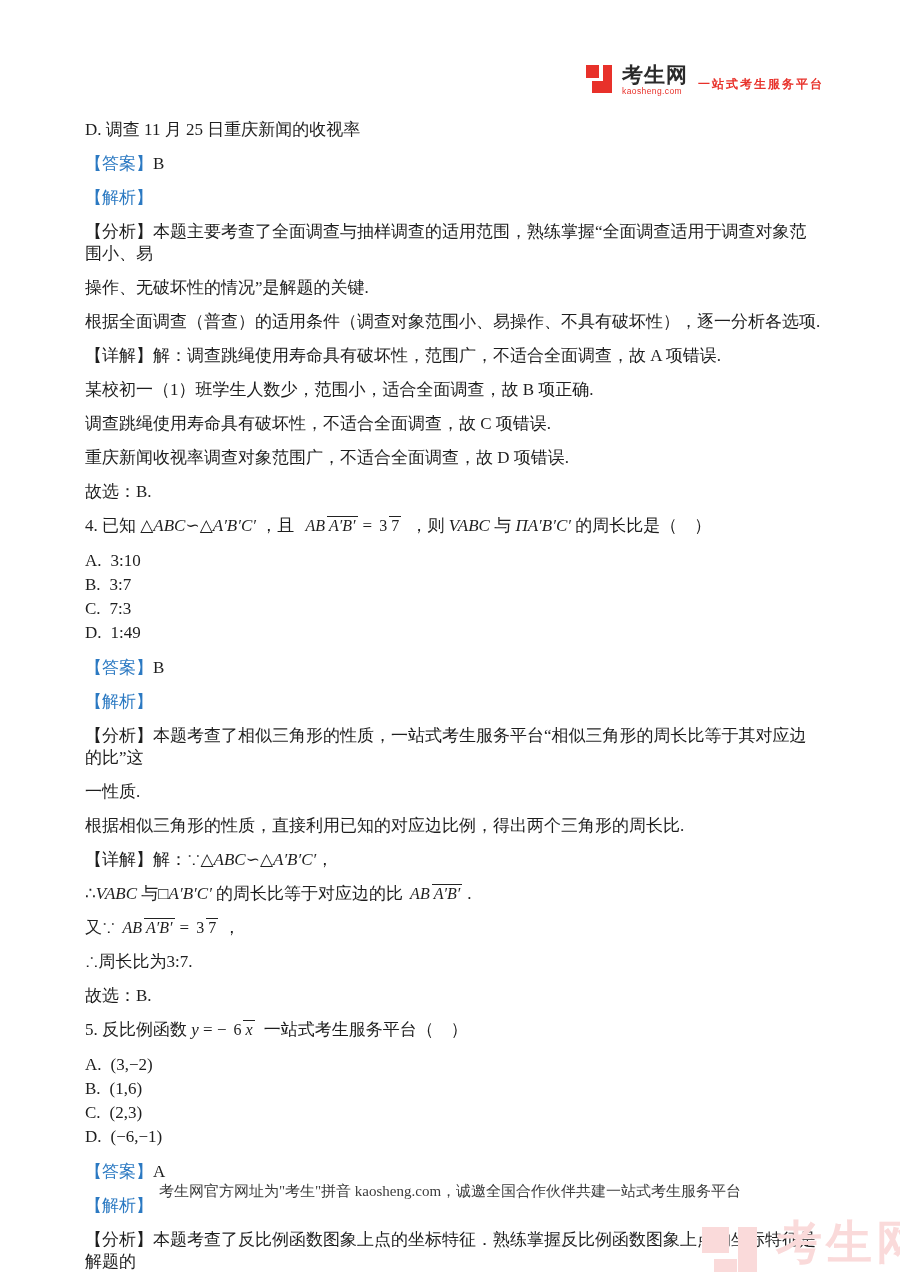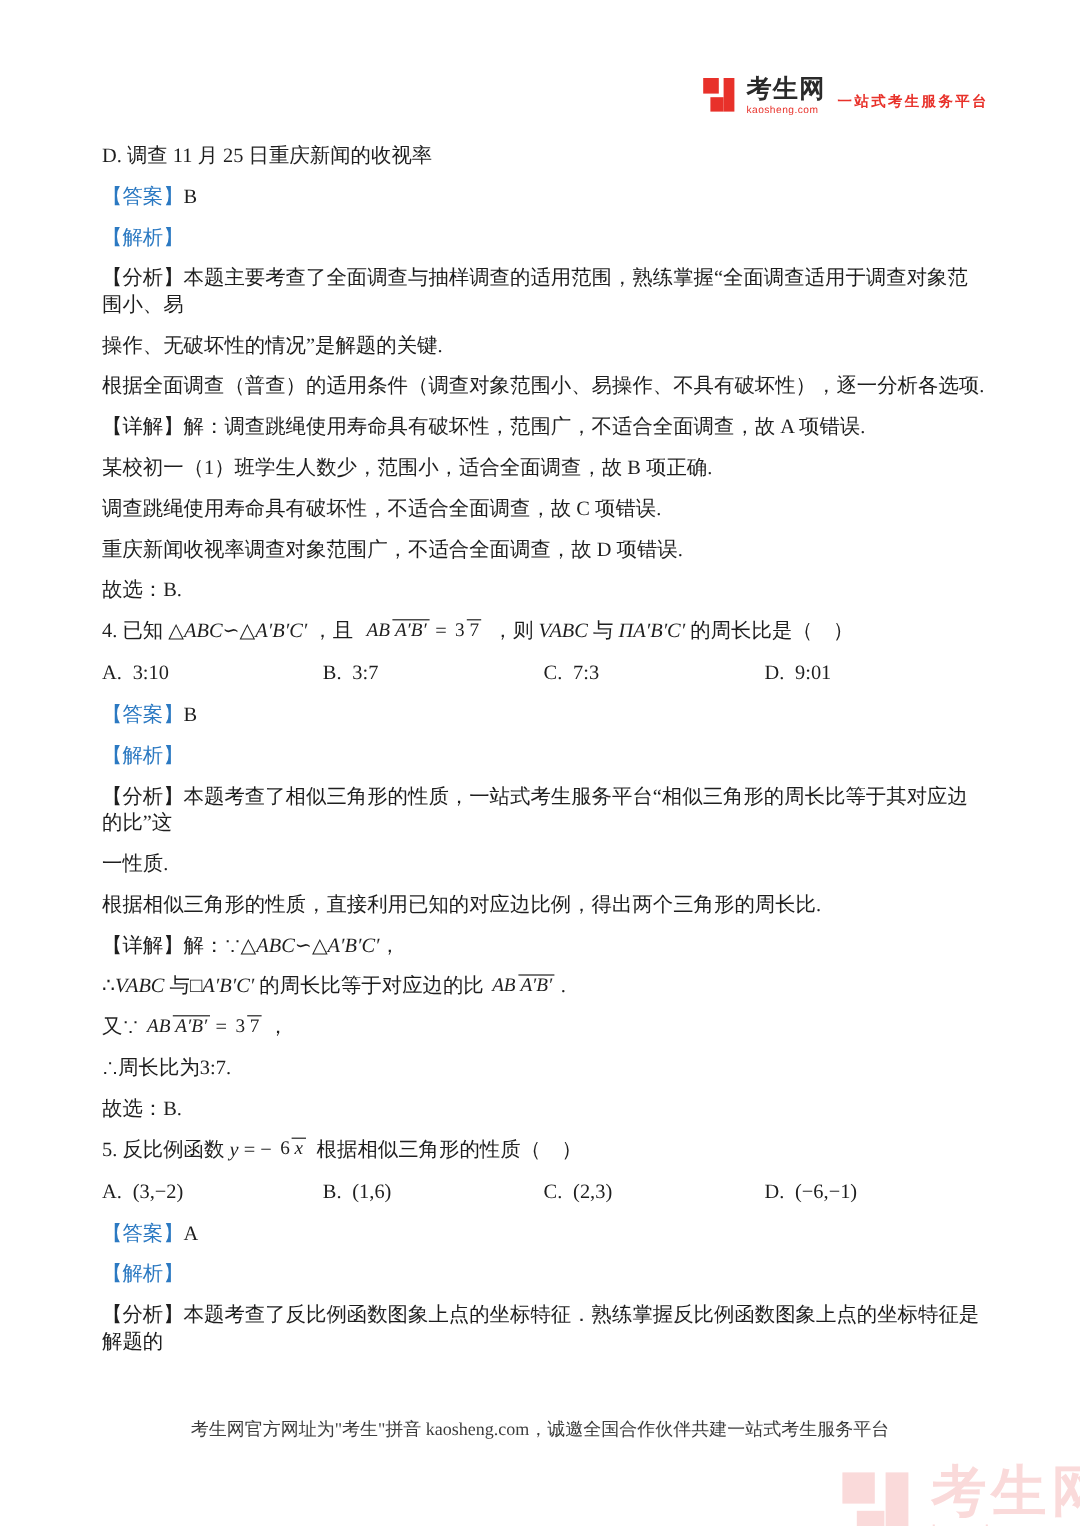--- a/index.html
+++ b/index.html
@@ -22,21 +22,21 @@
   
   .content { position:absolute; top:119px; left:85px; width:737px; font-size:17px; }
   .line { line-height:22px; margin-bottom:12px; white-space:pre-wrap; }
   .blue { color:#2B79C2; }
   .mline { display:flex; align-items:center; margin-bottom:12px; line-height:22px; }
   .mline span { white-space:pre; }
   .mi { font-style:italic; }
   .frac { display:inline-flex; flex-direction:row; align-items:center; line-height:1.15; font-size:16px; margin:0 5px; }
   .frac .den { border-top:1.4px solid #222; padding:0 2px; }
   .frac .num { padding:0 2px; }
-  .opt-row { display:flex; margin-bottom:12px; line-height:24px; }
+  .opt-row { display:flex; margin-bottom:12px; line-height:24px;flex-direction:column; }
   .opt { width:184px; white-space:pre; }
   .opt:last-child { width:auto; }
   .opt .opt-label { margin-right:9px; }
   
   .footer { position:absolute; left:0; right:0; top:1182px; text-align:center;
             font-size:15px; color:#3c3c3c; }
   
   .watermark { position:absolute; right:-26px; bottom:-16px; display:flex; align-items:flex-start; opacity:1; }
   .wm-mark { position:relative; width:62px; height:62px; margin-right:12px; margin-top:6px; }
   .wm-mark .b1 { position:absolute; left:0; top:2px; width:27px; height:26px; background:var(--pink); }
@@ -94,21 +94,21 @@
     <span class="mi">VABC</span>
     <span> 与 </span>
     <span class="mi">ΠA′B′C′</span>
     <span> 的周长比是（　）</span>
   </div>
 
   <div class="opt-row">
     <div class="opt"><span class="opt-label">A.</span><span>3:10</span></div>
     <div class="opt"><span class="opt-label">B.</span><span>3:7</span></div>
     <div class="opt"><span class="opt-label">C.</span><span>7:3</span></div>
-    <div class="opt"><span class="opt-label">D.</span><span>9:01</span></div>
+    <div class="opt"><span class="opt-label">D.</span><span>1:49</span></div>
   </div>
 
   <div class="line"><span class="blue">【答案】</span><span>B</span></div>
   <div class="line blue">【解析】</div>
   <div class="line">【分析】本题考查了相似三角形的性质，一站式考生服务平台“相似三角形的周长比等于其对应边的比”这</div>
   <div class="line">一性质.</div>
   <div class="line">根据相似三角形的性质，直接利用已知的对应边比例，得出两个三角形的周长比.</div>
 
   <div class="mline">
     <span>【详解】解：∵</span>
@@ -147,21 +147,21 @@
   <div class="line">故选：B.</div>
 
   <div class="mline">
     <span>5. 反比例函数 </span>
     <span class="mi">y</span>
     <span> = −</span>
     <span class="frac">
       <span class="num">6</span>
       <span class="den mi">x</span>
     </span>
-    <span> 根据相似三角形的性质（　）</span>
+    <span> 一站式考生服务平台（　）</span>
   </div>
 
   <div class="opt-row">
     <div class="opt"><span class="opt-label">A.</span><span>(3,−2)</span></div>
     <div class="opt"><span class="opt-label">B.</span><span>(1,6)</span></div>
     <div class="opt"><span class="opt-label">C.</span><span>(2,3)</span></div>
     <div class="opt"><span class="opt-label">D.</span><span>(−6,−1)</span></div>
   </div>
 
   <div class="line"><span class="blue">【答案】</span><span>A</span></div>

